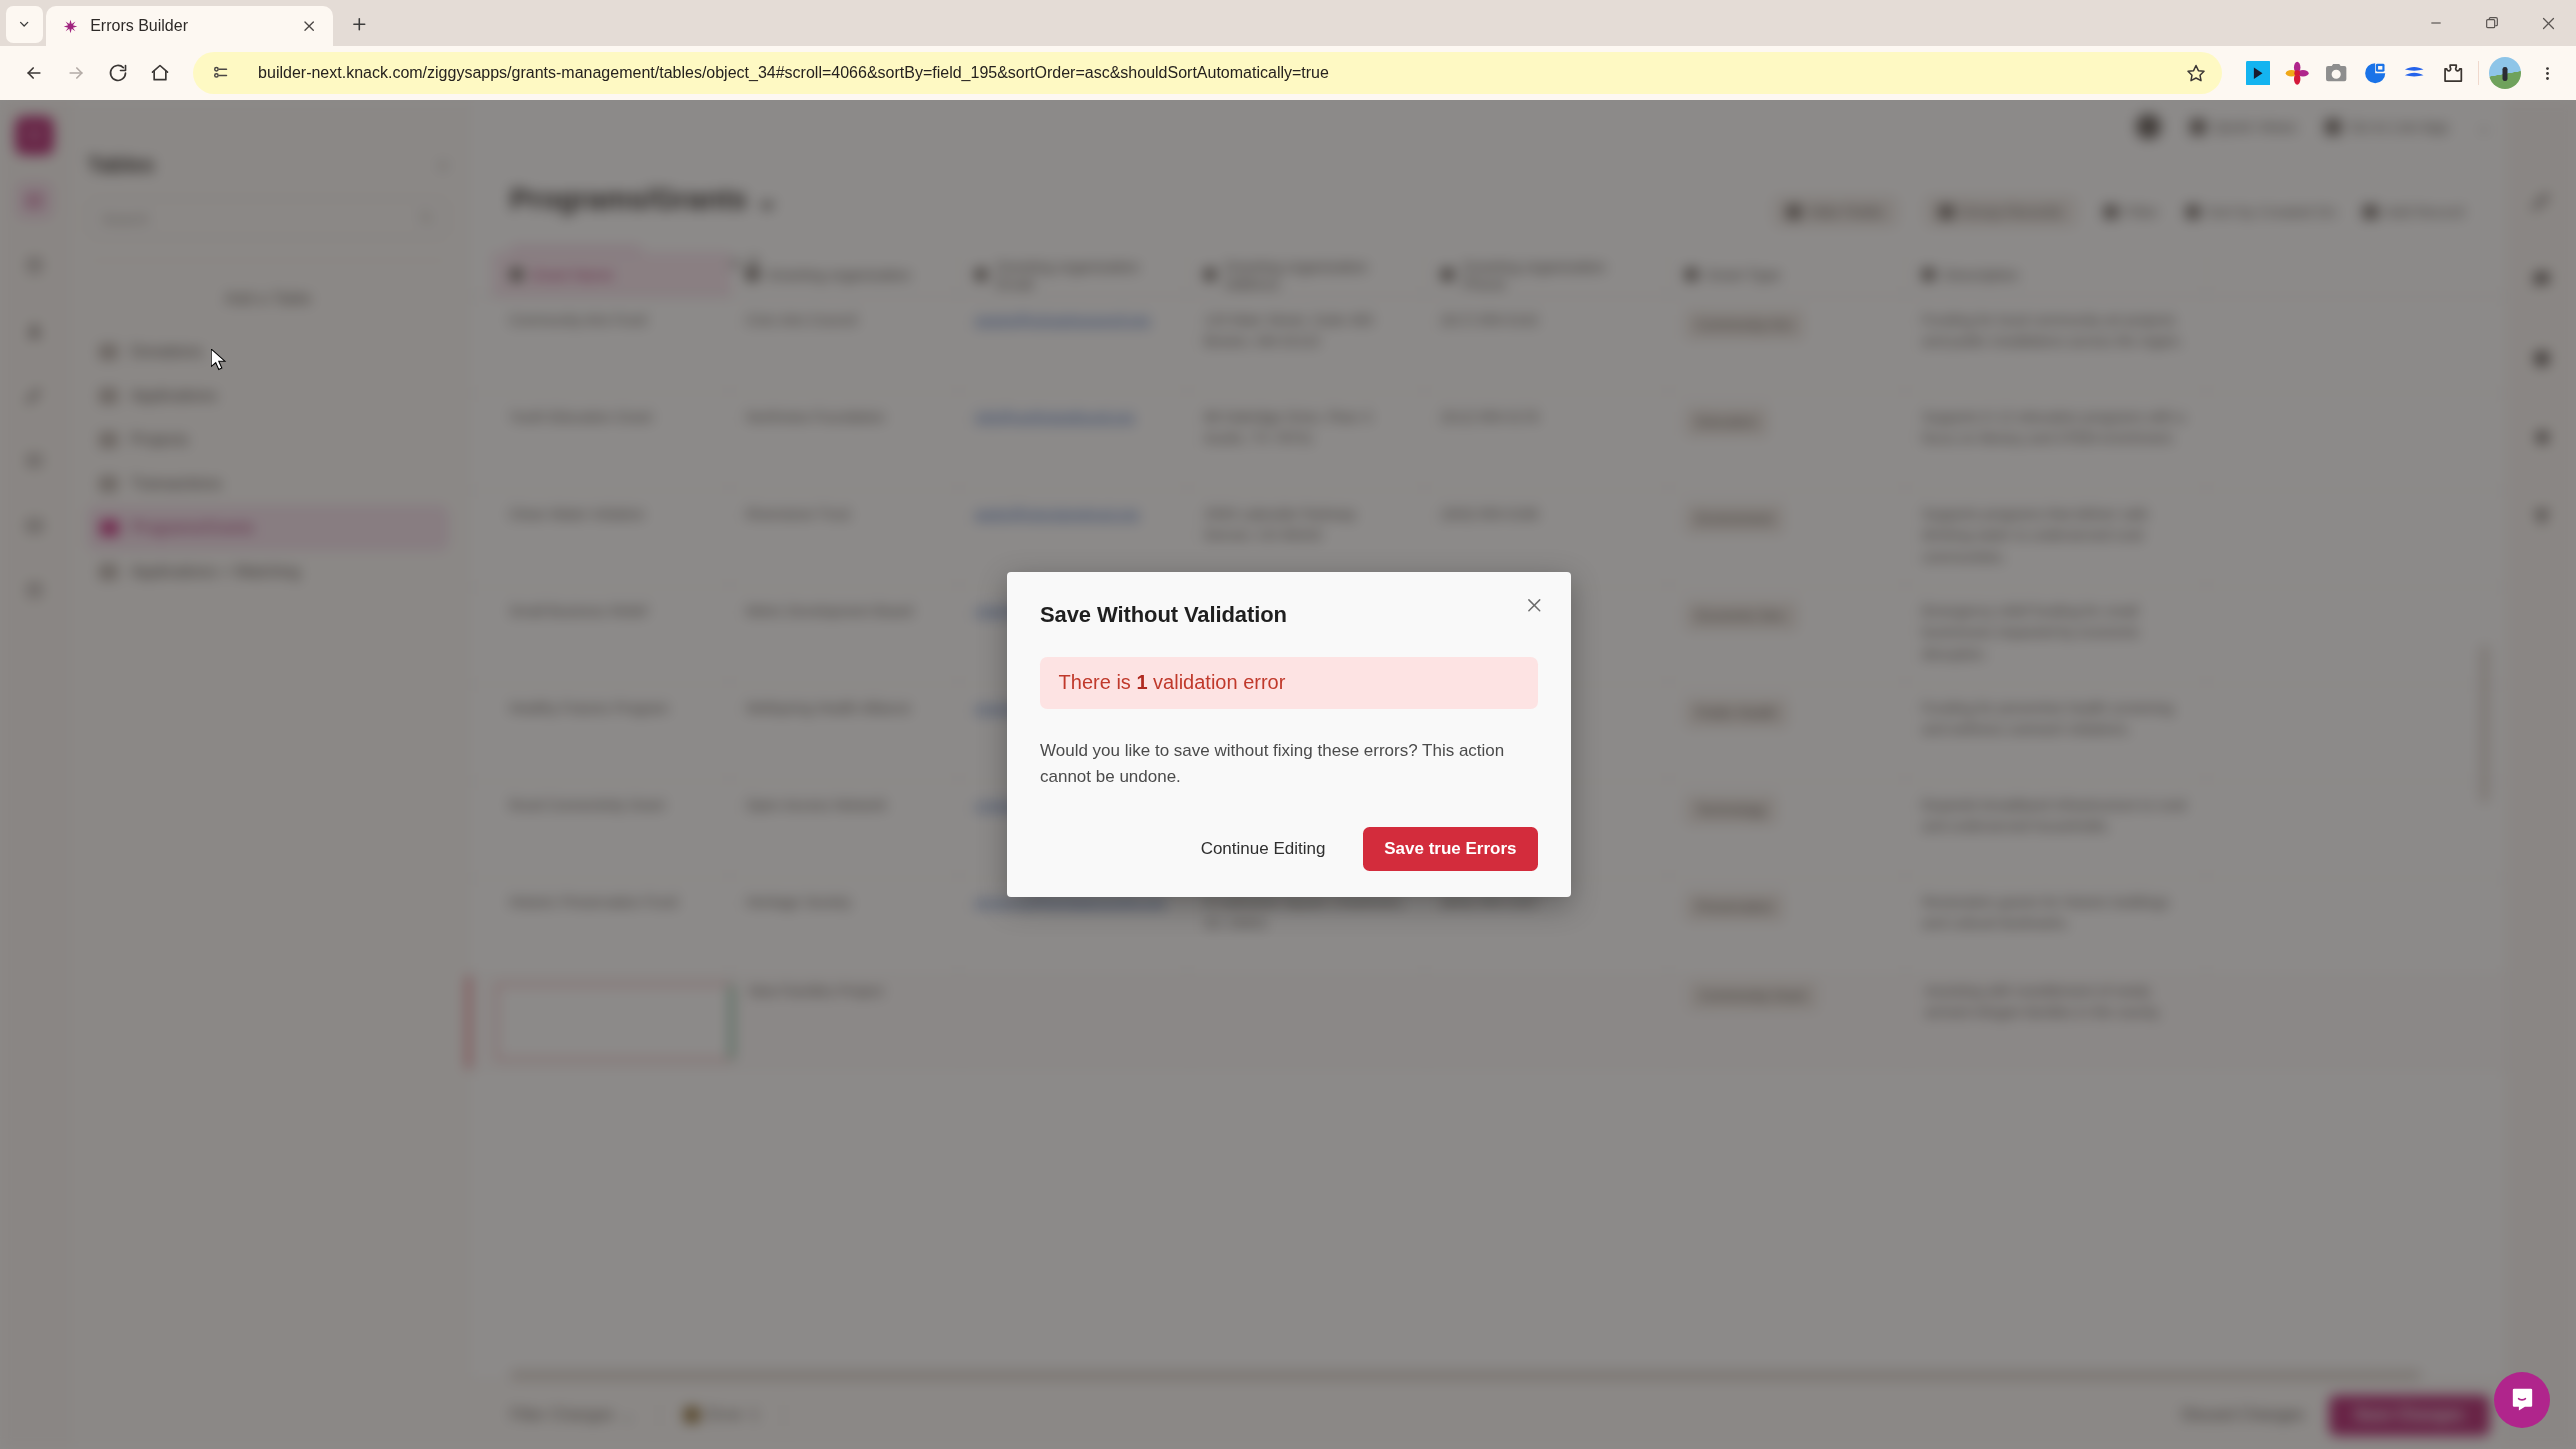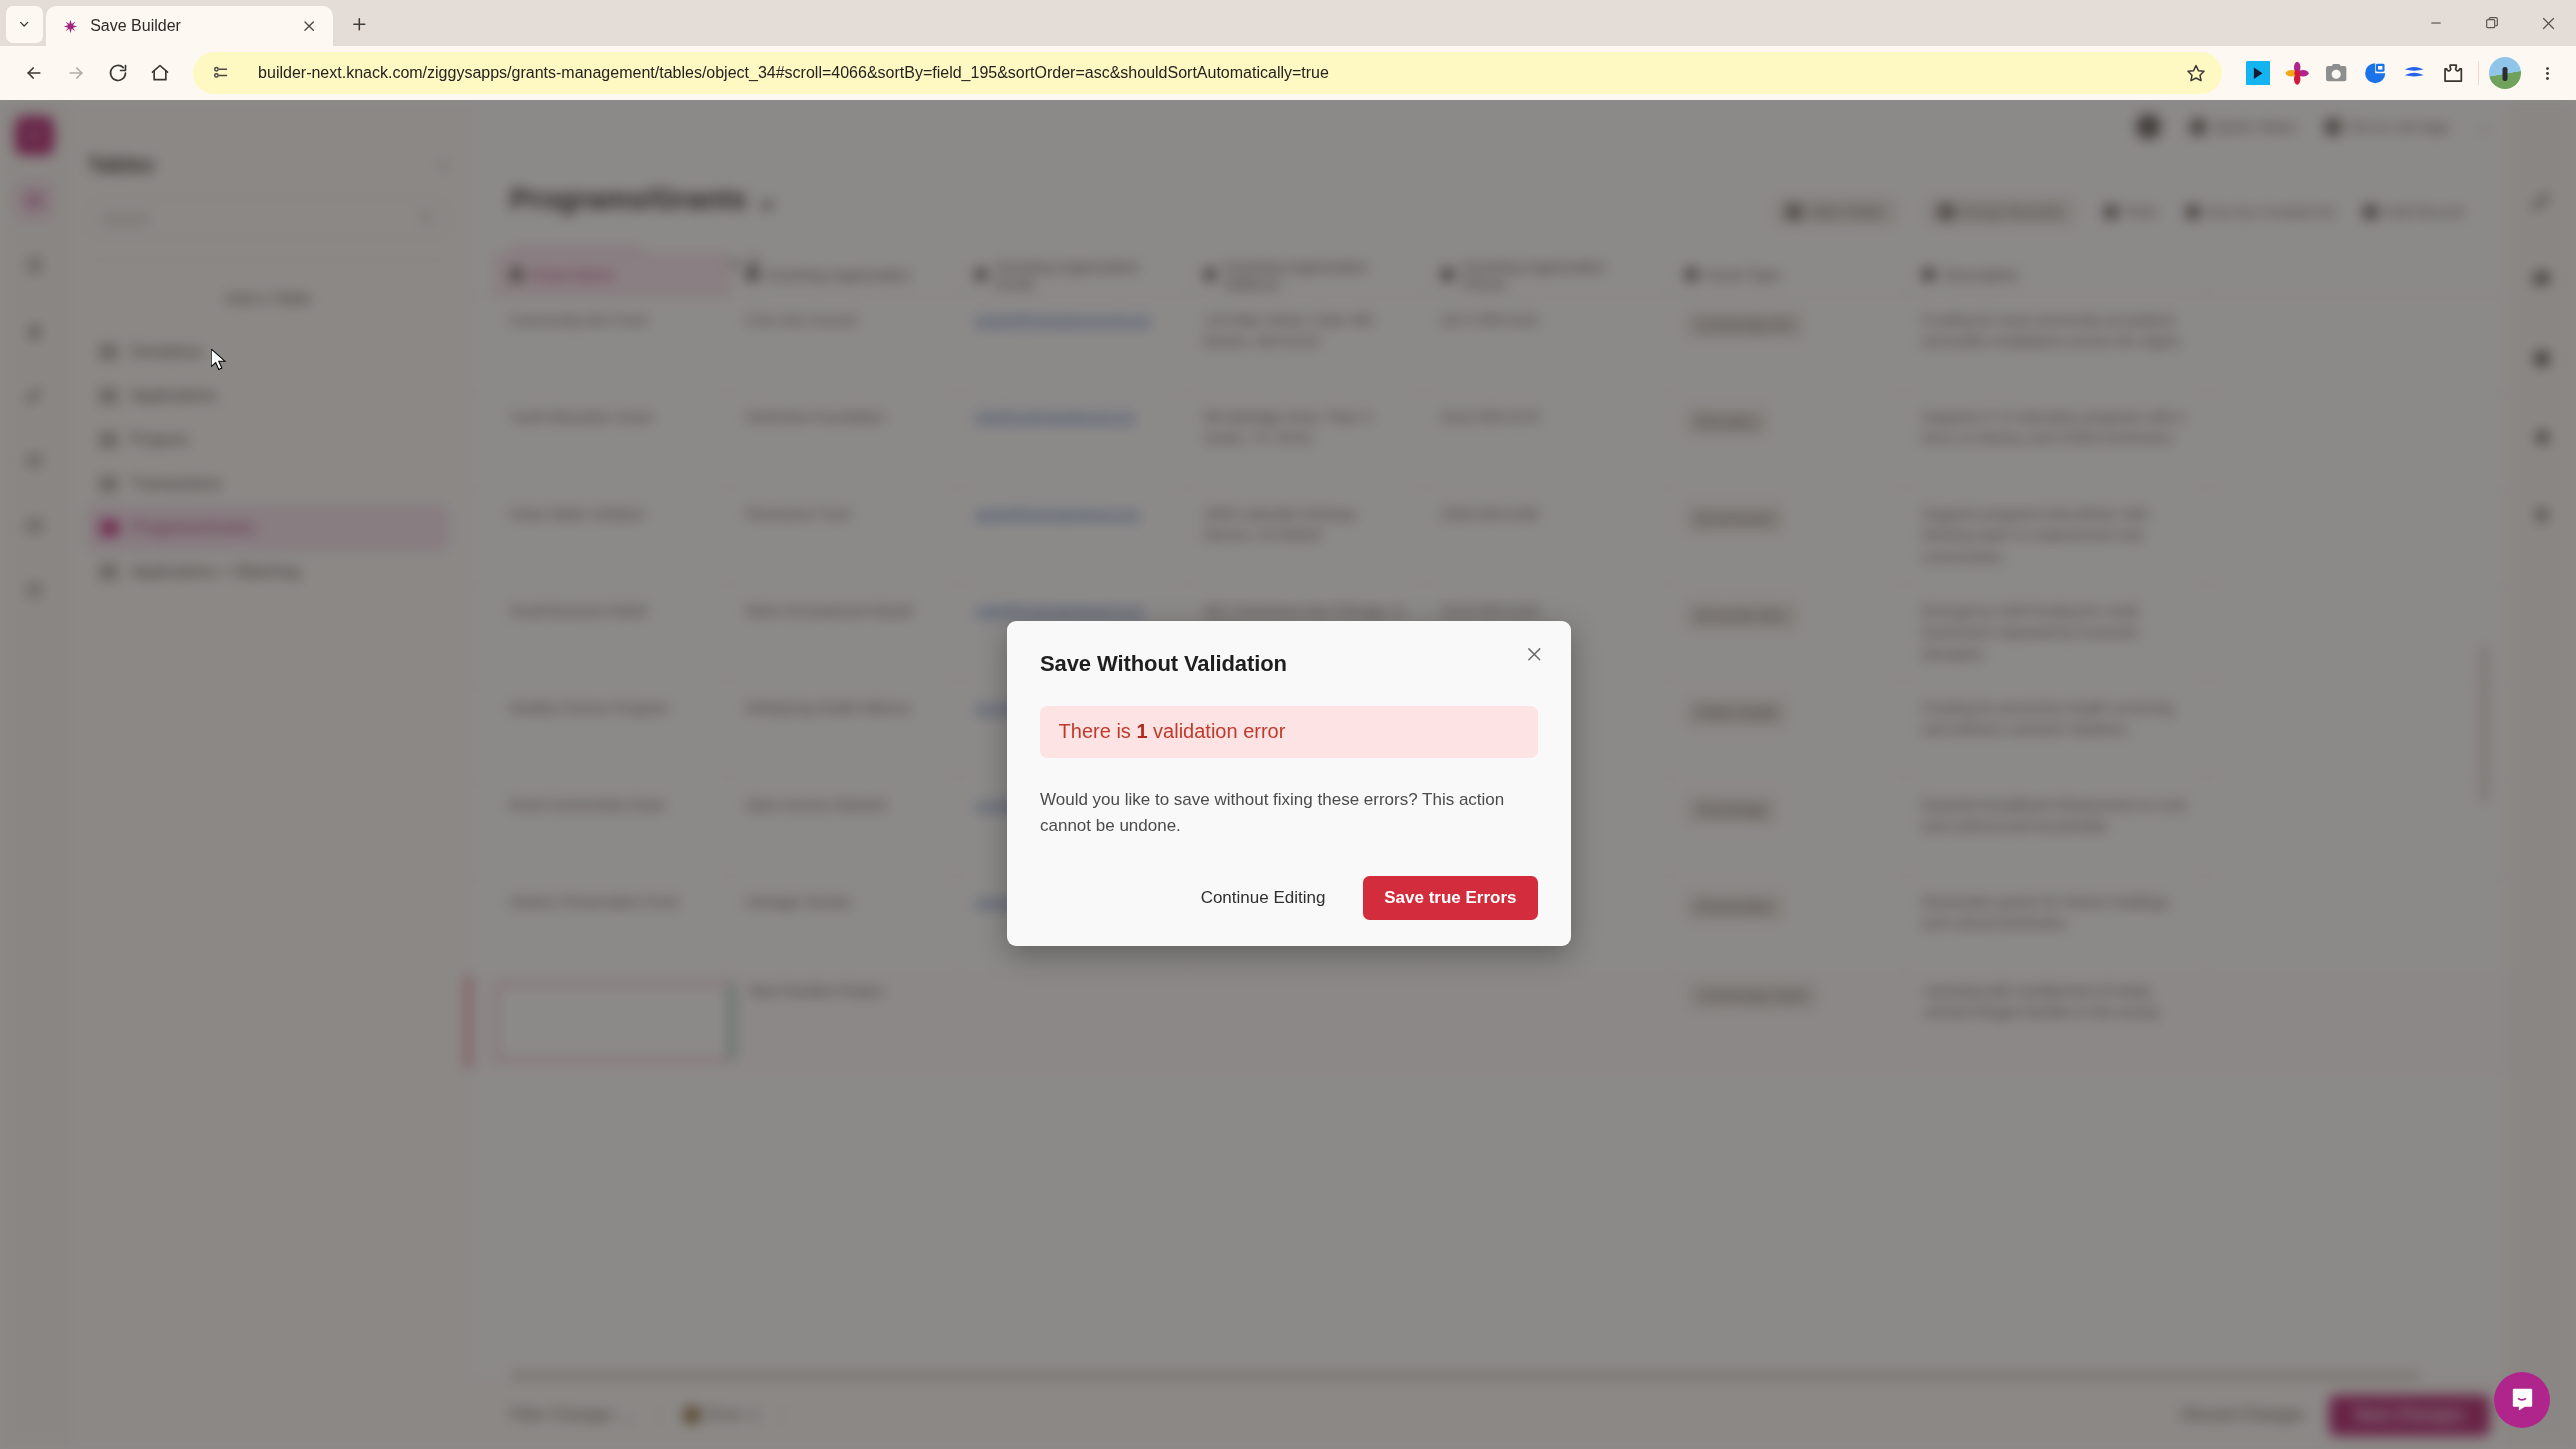--- a/index.html
+++ b/index.html
@@ -269,23 +269,23 @@
   }
   .rrail .ri { width: 29px; height: 29px; display:flex;align-items:center;justify-content:center; }
 
   
   .overlay {
     position: absolute; left: 0; top: 100px; width: 2576px; height: 1349px;
     background: rgba(46,42,40,0.55);
   }
 
   .modal {
-    position: absolute; left: 1007px; top: 621px;
+    position: absolute; left: 1007px; top: 572px;
     width: 564px; height: 325px;
-    background: #f9f9f9; border-radius: 9px;
+    background: #f9f9f9; border-radius: 4px;
     box-shadow: 0 8.6px 30px rgba(0,0,0,0.30);
     padding: 30px 33px 15px 33px;
   }
   .modal-close {
     position: absolute; right: 24.4px; top: 21.5px;
     width: 24.4px; height: 24.4px; color: #6c6c6c; font-size: 18.6px;
     display: flex; align-items: center; justify-content: center;
   }
   .modal-title {
     font-size: 22px; font-weight: 700; color: #1f1f1f;
@@ -336,21 +336,21 @@
       <svg width="14.3" height="14.3" viewBox="0 0 24 24" fill="none" stroke="currentColor" stroke-width="2.2" stroke-linecap="round" stroke-linejoin="round">
           <polyline points="6 9 12 15 18 9"></polyline>
         </svg>
     </div>
     <div class="tab">
       <span class="tab-favicon">
         <svg width="17" height="17" viewBox="0 0 24 24" fill="#a0247f">
           <path d="M12 2.4l1.7 6.1 5.2-3.5-3.5 5.2 6.1 1.7-6.1 1.7 3.5 5.2-5.2-3.5-1.7 6.1-1.7-6.1-5.2 3.5 3.5-5.2-6.1-1.7 6.1-1.7-3.5-5.2 5.2 3.5z"></path>
         </svg>
       </span>
-      <span class="tab-title">Save Builder</span>
+      <span class="tab-title">Errors Builder</span>
       <span class="tab-close">
         <svg width="14.3" height="14.3" viewBox="0 0 24 24" fill="none" stroke="currentColor" stroke-width="2.2" stroke-linecap="round">
             <line x1="5" y1="5" x2="19" y2="19"></line>
             <line x1="19" y1="5" x2="5" y2="19"></line>
           </svg>
       </span>
     </div>
     <div class="new-tab">
       <svg width="18.6" height="18.6" viewBox="0 0 24 24" fill="none" stroke="currentColor" stroke-width="2" stroke-linecap="round">
           <line x1="12" y1="5" x2="12" y2="19"></line>

